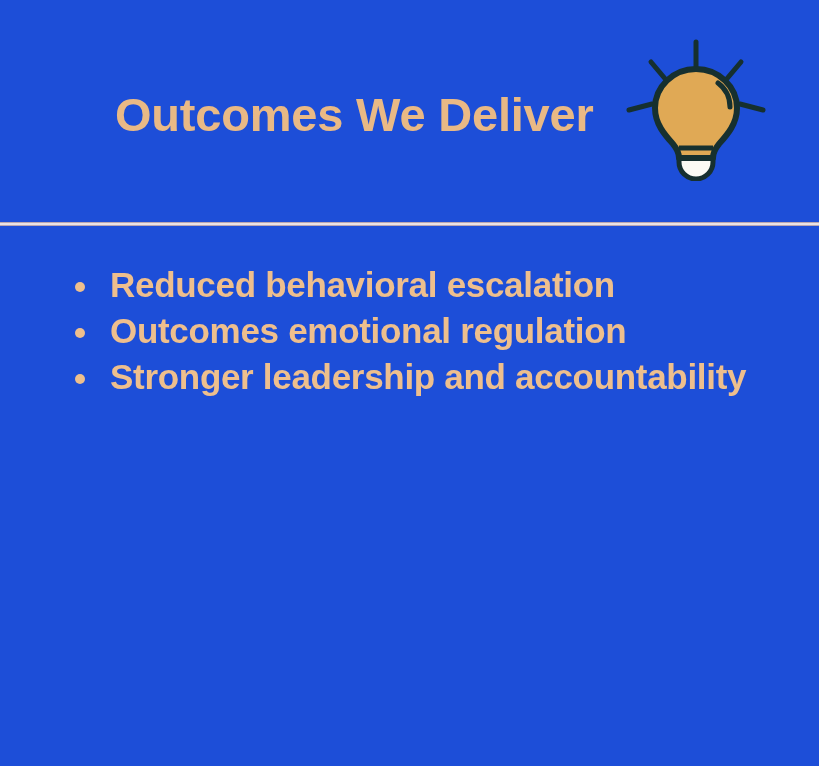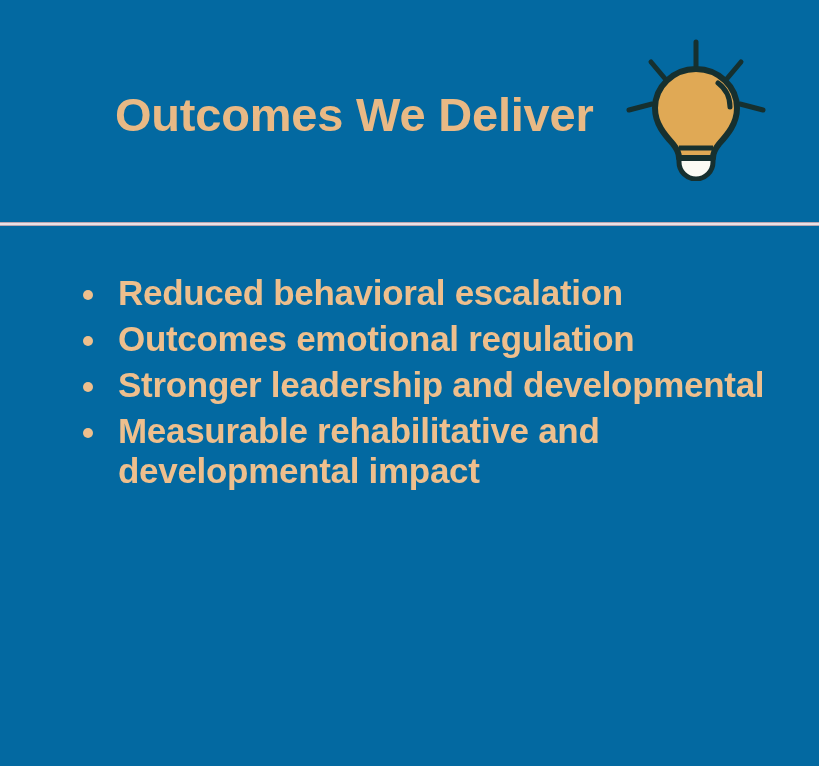--- a/index.html
+++ b/index.html
@@ -11,21 +11,21 @@
     width: 819px;
     height: 766px;
     background: #2f1528;
     font-family: "Liberation Sans", sans-serif;
     overflow: hidden;
   }
   .slide {
     position: relative;
     width: 819px;
     height: 766px;
-    background: #0369a1;
+    background: #1d4ed8;
     box-sizing: border-box;
     display: flex;
     flex-direction: column;
   }
 
   
   .header {
     position: relative;
     height: 222px;
     flex: 0 0 222px;
@@ -68,21 +68,21 @@
   }
 
   
   .body-area {
     flex: 1 1 auto;
     padding: 39px 20px 0 62px;
     box-sizing: border-box;
   }
   .outcome-list {
     list-style: none;
-    margin: 8px;
+    margin: 0;
     padding: 0;
   }
   .outcome-item {
     position: relative;
     padding-left: 48px;
     margin: 0 0 6px 0;
     color: #eebf8d;
     font-size: 35px;
     font-weight: bold;
     line-height: 1.14;
@@ -146,22 +146,18 @@
       <li class="outcome-item">
         <span class="bullet-dot"></span>
         <span class="outcome-text">Reduced behavioral escalation</span>
       </li>
       <li class="outcome-item">
         <span class="bullet-dot"></span>
         <span class="outcome-text">Outcomes emotional regulation</span>
       </li>
       <li class="outcome-item">
         <span class="bullet-dot"></span>
-        <span class="outcome-text">Stronger leadership and developmental</span>
-      </li>
-      <li class="outcome-item">
-        <span class="bullet-dot"></span>
-        <span class="outcome-text">Measurable rehabilitative and developmental impact</span>
+        <span class="outcome-text">Stronger leadership and accountability</span>
       </li>
     </ul>
   </div>
 
 </div>
 
 </body></html>

